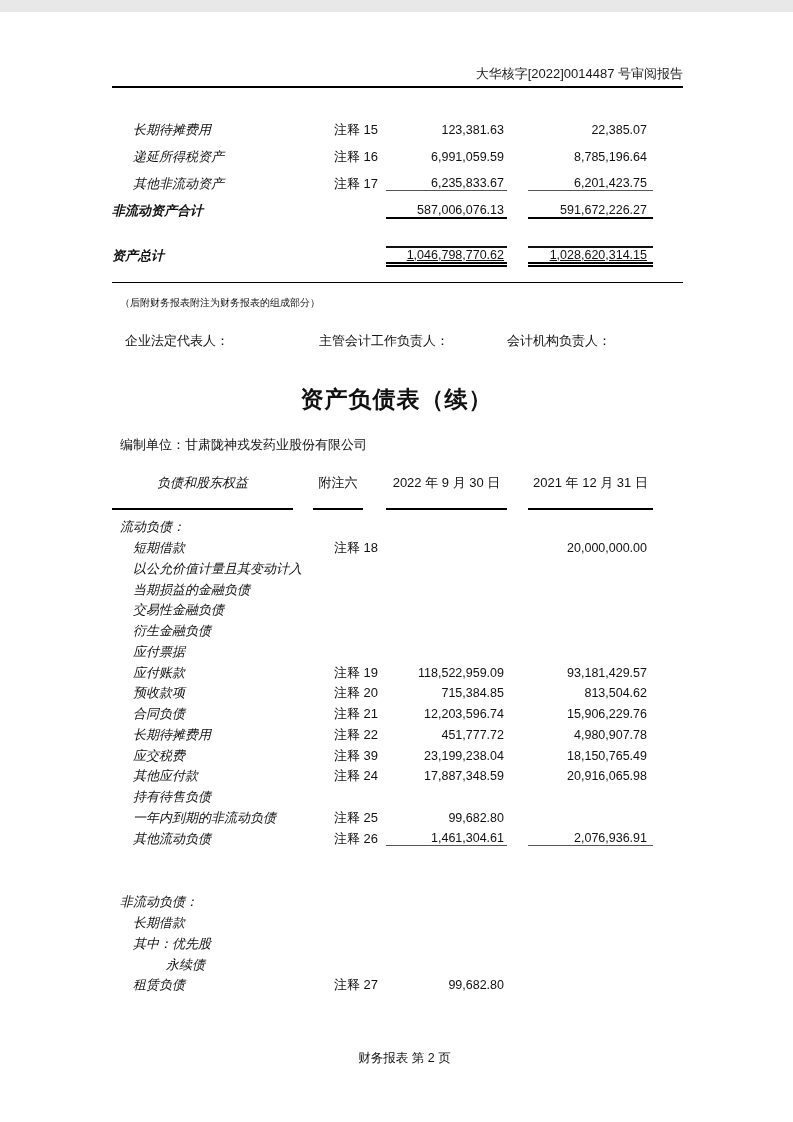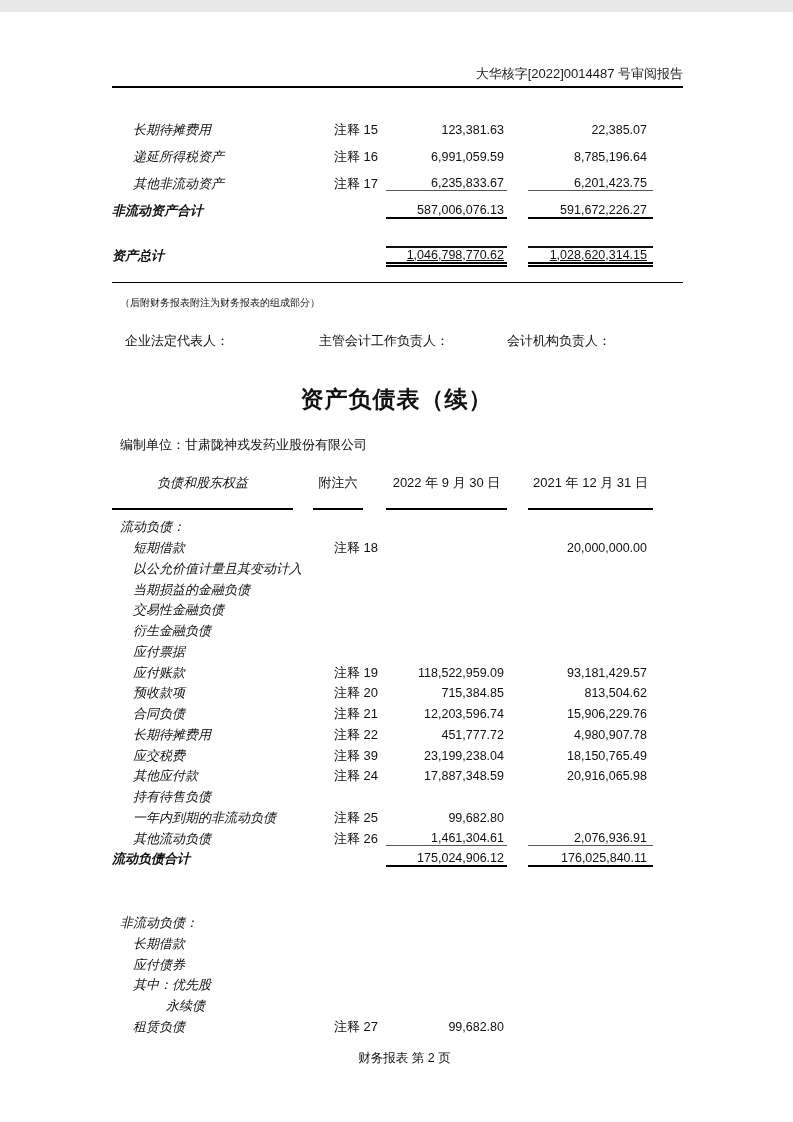--- a/index.html
+++ b/index.html
@@ -233,48 +233,36 @@
           <div class="cell c-note"><span class="in">注释 25</span></div>
           <div class="cell c-v1 num"><span class="in">99,682.80</span></div>
           <div class="cell c-v2 num"></div>
         </div>
         <div class="trow ul-thin ind1">
           <div class="cell c-label"><span class="in">其他流动负债</span></div>
           <div class="cell c-note"><span class="in">注释 26</span></div>
           <div class="cell c-v1 num"><span class="in">1,461,304.61</span></div>
           <div class="cell c-v2 num"><span class="in">2,076,936.91</span></div>
         </div>
-        <div class="trow bold ul-solid">
-          <div class="cell c-label"><span class="in">流动负债合计</span></div>
-          <div class="cell c-note"></div>
-          <div class="cell c-v1 num"><span class="in">175,024,906.12</span></div>
-          <div class="cell c-v2 num"><span class="in">176,025,840.11</span></div>
-        </div>
       </div>
     <div class="tgap"></div>
     <div class="tbody" id="non-current-liab-body">
         <div class="trow section">
           <div class="cell c-label"><span class="in">非流动负债：</span></div>
           <div class="cell c-note"></div>
           <div class="cell c-v1 num"></div>
           <div class="cell c-v2 num"></div>
         </div>
         <div class="trow ind1">
           <div class="cell c-label"><span class="in">长期借款</span></div>
           <div class="cell c-note"></div>
           <div class="cell c-v1 num"></div>
           <div class="cell c-v2 num"></div>
         </div>
         <div class="trow ind1">
-          <div class="cell c-label"><span class="in">应付债券</span></div>
-          <div class="cell c-note"></div>
-          <div class="cell c-v1 num"></div>
-          <div class="cell c-v2 num"></div>
-        </div>
-        <div class="trow ind1">
           <div class="cell c-label"><span class="in">其中：优先股</span></div>
           <div class="cell c-note"></div>
           <div class="cell c-v1 num"></div>
           <div class="cell c-v2 num"></div>
         </div>
         <div class="trow ind2">
           <div class="cell c-label"><span class="in">永续债</span></div>
           <div class="cell c-note"></div>
           <div class="cell c-v1 num"></div>
           <div class="cell c-v2 num"></div>

